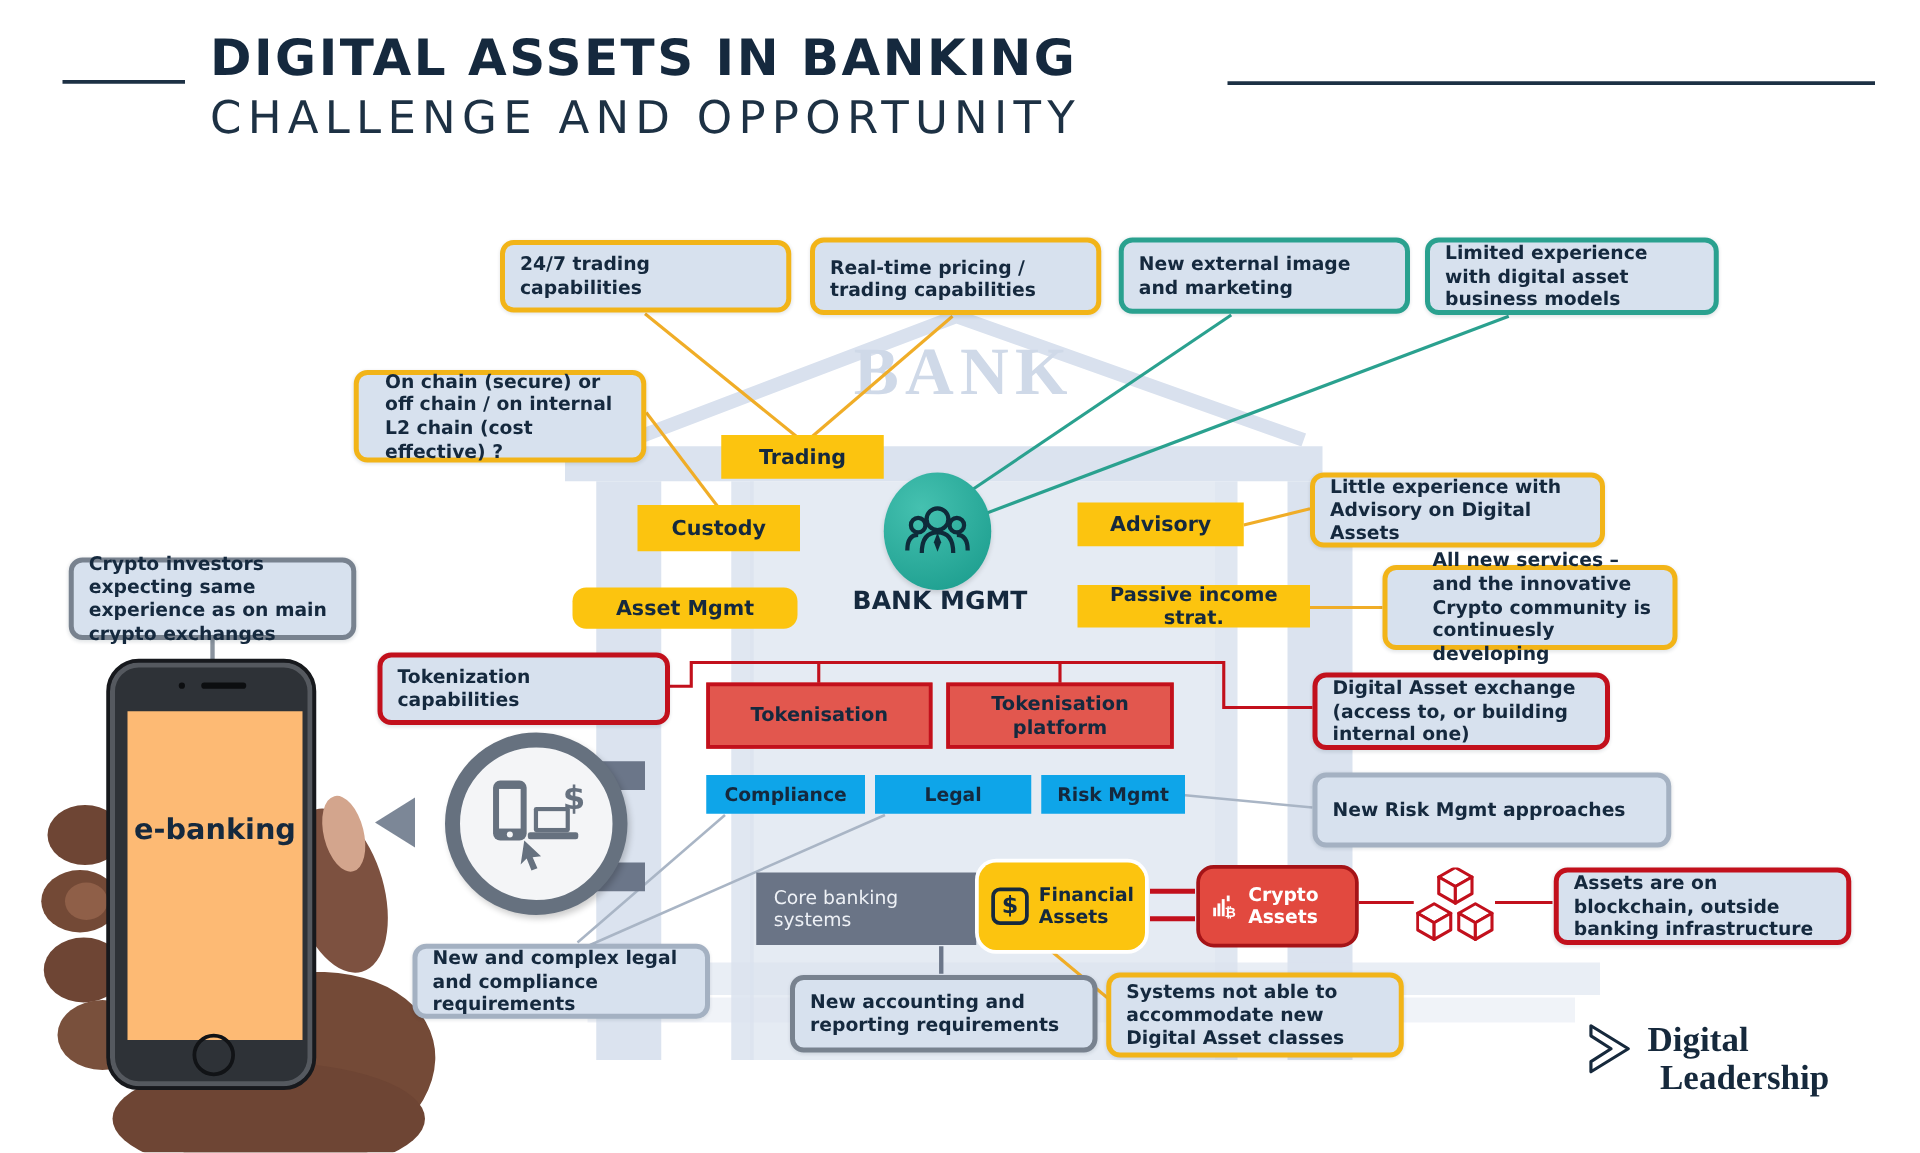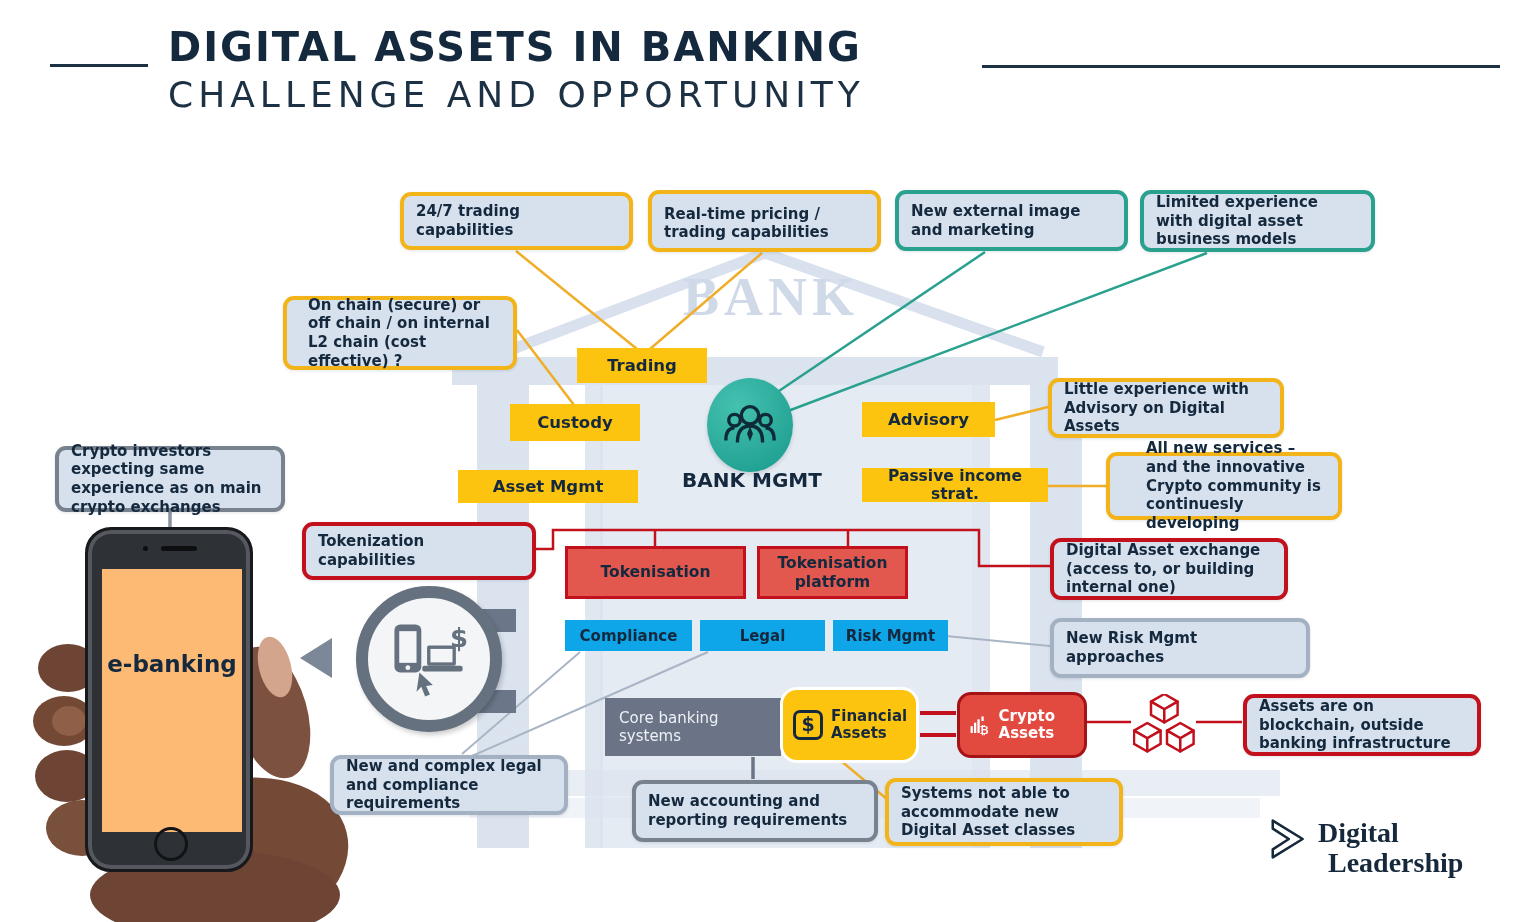--- a/index.html
+++ b/index.html
@@ -106,21 +106,21 @@
   <div class="title" style="left:168px;top:24px;">DIGITAL ASSETS IN BANKING</div>
   <div class="subtitle" style="left:168px;top:74px;">CHALLENGE AND OPPORTUNITY</div>
   <div class="hline" style="left:982px;top:65px;width:518px;"></div>
 
   <div class="ybox" style="left:577px;top:348px;width:130px;height:35px;">
       <span>Trading</span>
     </div>
   <div class="ybox" style="left:510px;top:404px;width:130px;height:37px;">
       <span>Custody</span>
     </div>
-  <div class="ybox" style="left:458px;top:470px;width:180px;height:33px;">
+  <div class="ybox" style="left:458px;top:470px;width:180px;height:33px;border-radius:11px;">
       <span>Asset Mgmt</span>
     </div>
   <div class="ybox" style="left:862px;top:402px;width:133px;height:35px;">
       <span>Advisory</span>
     </div>
   <div class="ybox" style="left:862px;top:468px;width:186px;height:34px;font-size:15.5px;">
       <span>Passive income strat.</span>
     </div>
 
   <div class="mgmt-circle">
@@ -132,21 +132,21 @@
       <circle cx="30" cy="20" r="9"></circle>
       <path d="M17,48 C17,35 23,31 30,31 C37,31 43,35 43,48"></path>
       <path d="M30,31 L27,39 L30,47 L33,39 Z" fill="#0e2b3a" stroke="none"></path>
     </svg>
   </div>
   <div class="mgmt-label">BANK MGMT</div>
 
   <div class="rbox" style="left:565px;top:546px;width:181px;height:53px;">
       <span>Tokenisation</span>
     </div>
-  <div class="rbox" style="left:757px;top:546px;width:151px;height:53px;padding:4px 22px;">
+  <div class="rbox" style="left:757px;top:546px;width:182px;height:53px;padding:4px 22px;">
       <span>Tokenisation platform</span>
     </div>
 
   <div class="gbox" style="left:565px;top:620px;width:127px;height:31px;">
       <span>Compliance</span>
     </div>
   <div class="gbox" style="left:700px;top:620px;width:125px;height:31px;">
       <span>Legal</span>
     </div>
   <div class="gbox" style="left:833px;top:620px;width:115px;height:31px;">
@@ -246,21 +246,21 @@
     </div>
   <div class="callout" style="left:1106px;top:452px;width:236px;height:68px;padding-left:36px;">
       <span>All new services – and the innovative Crypto community is continuesly developing</span>
     </div>
   <div class="callout b-red" style="left:302px;top:522px;width:234px;height:58px;">
       <span>Tokenization capabilities</span>
     </div>
   <div class="callout b-red" style="left:1050px;top:538px;width:238px;height:62px;">
       <span>Digital Asset exchange (access to, or building internal one)</span>
     </div>
-  <div class="callout b-lgray" style="left:1050px;top:618px;width:260px;height:60px;justify-content:center;">
+  <div class="callout b-lgray" style="left:1050px;top:618px;width:287px;height:60px;">
       <span>New Risk Mgmt approaches</span>
     </div>
   <div class="callout b-gray" style="left:55px;top:446px;width:230px;height:66px;">
       <span>Crypto investors expecting same experience as on main crypto exchanges</span>
     </div>
   <div class="callout b-lgray" style="left:330px;top:755px;width:238px;height:60px;">
       <span>New and complex legal and compliance requirements</span>
     </div>
   <div class="callout b-gray" style="left:632px;top:780px;width:246px;height:62px;">
       <span>New accounting and reporting requirements</span>

